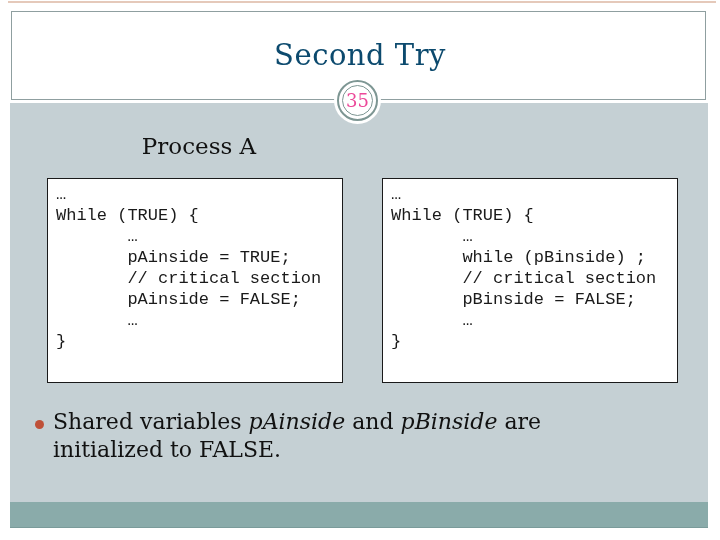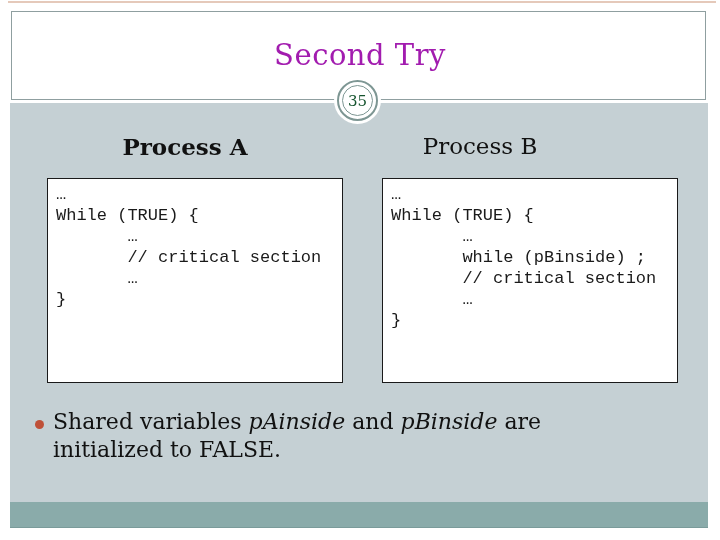--- a/index.html
+++ b/index.html
@@ -10,21 +10,21 @@
   .top-rule{
     position:absolute;left:8px;top:1px;width:708px;height:2px;
     background:#e5c9ba;
   }
   .header-box{
     position:absolute;left:11px;top:11px;width:695px;height:89px;
     background:#ffffff;border:1px solid #8f9fa0;box-sizing:border-box;
   }
   .slide-title{
     position:absolute;left:0;top:38px;width:720px;text-align:center;
-    font-size:29px;line-height:34px;color:#a21caf;letter-spacing:0.5px;
+    font-size:29px;line-height:34px;color:#0c4a6e;letter-spacing:0.5px;
   }
   .content-area{
     position:absolute;left:10px;top:103px;width:698px;height:399px;
     background:#c5d0d4;
   }
   .footer-band{
     position:absolute;left:10px;top:502px;width:698px;height:26px;
     background:#8aabaa;border-bottom:1px solid #7a9b9a;box-sizing:border-box;
   }
   .page-halo{
@@ -34,27 +34,27 @@
   .page-ring-outer{
     position:absolute;left:337px;top:80px;width:41px;height:41px;
     border:2.5px solid #7d9693;border-radius:50%;box-sizing:border-box;background:#ffffff;
   }
   .page-ring-inner{
     position:absolute;left:342px;top:85px;width:31px;height:31px;
     border:1.5px solid #7d9693;border-radius:50%;box-sizing:border-box;
     display:flex;align-items:center;justify-content:center;
   }
   .page-number{
-    font-size:15px;color:#14532d;font-family:"DejaVu Serif",serif;
+    font-size:18px;color:#ec4899;font-family:"DejaVu Serif",serif;
   }
   .proc-header{
     position:absolute;top:133px;width:210px;text-align:center;
     font-size:23px;color:#111111;
   }
-  .proc-header.a{left:80px;font-weight:bold;}
+  .proc-header.a{left:94px;}
   .proc-header.b{left:375px;}
   .code-box{
     position:absolute;top:178px;width:296px;height:205px;
     background:#ffffff;border:1px solid #1a1a1a;box-sizing:border-box;
     padding:5px 0 0 8px;
   }
   .code-box.a{left:47px;}
   .code-box.b{left:382px;}
   .code-line{
     font-family:"Liberation Mono",monospace;font-size:17px;line-height:21px;
@@ -82,37 +82,39 @@
 
   <div class="content-area"></div>
 
   <div class="page-halo"></div>
   <div class="page-ring-outer"></div>
   <div class="page-ring-inner">
     <span class="page-number">35</span>
   </div>
 
   <div class="proc-header a">Process A</div>
-  <div class="proc-header b">Process B</div>
 
   <div class="code-box a">
     <div class="code-line">…</div>
     <div class="code-line">While (TRUE) {</div>
     <div class="code-line">       …</div>
+    <div class="code-line">       pAinside = TRUE;</div>
     <div class="code-line">       // critical section</div>
+    <div class="code-line">       pAinside = FALSE;</div>
     <div class="code-line">       …</div>
     <div class="code-line">}</div>
   </div>
 
   <div class="code-box b">
     <div class="code-line">…</div>
     <div class="code-line">While (TRUE) {</div>
     <div class="code-line">       …</div>
     <div class="code-line">       while (pBinside) ;</div>
     <div class="code-line">       // critical section</div>
+    <div class="code-line">       pBinside = FALSE;</div>
     <div class="code-line">       …</div>
     <div class="code-line">}</div>
   </div>
 
   <div class="bullet-row">
     <span class="bullet-marker"></span>
     <p class="bullet-text"><span>Shared variables </span><span class="it">pAinside</span><span> and </span><span class="it">pBinside</span><span> are initialized to FALSE.</span></p>
   </div>
 
   <div class="footer-band"></div>

